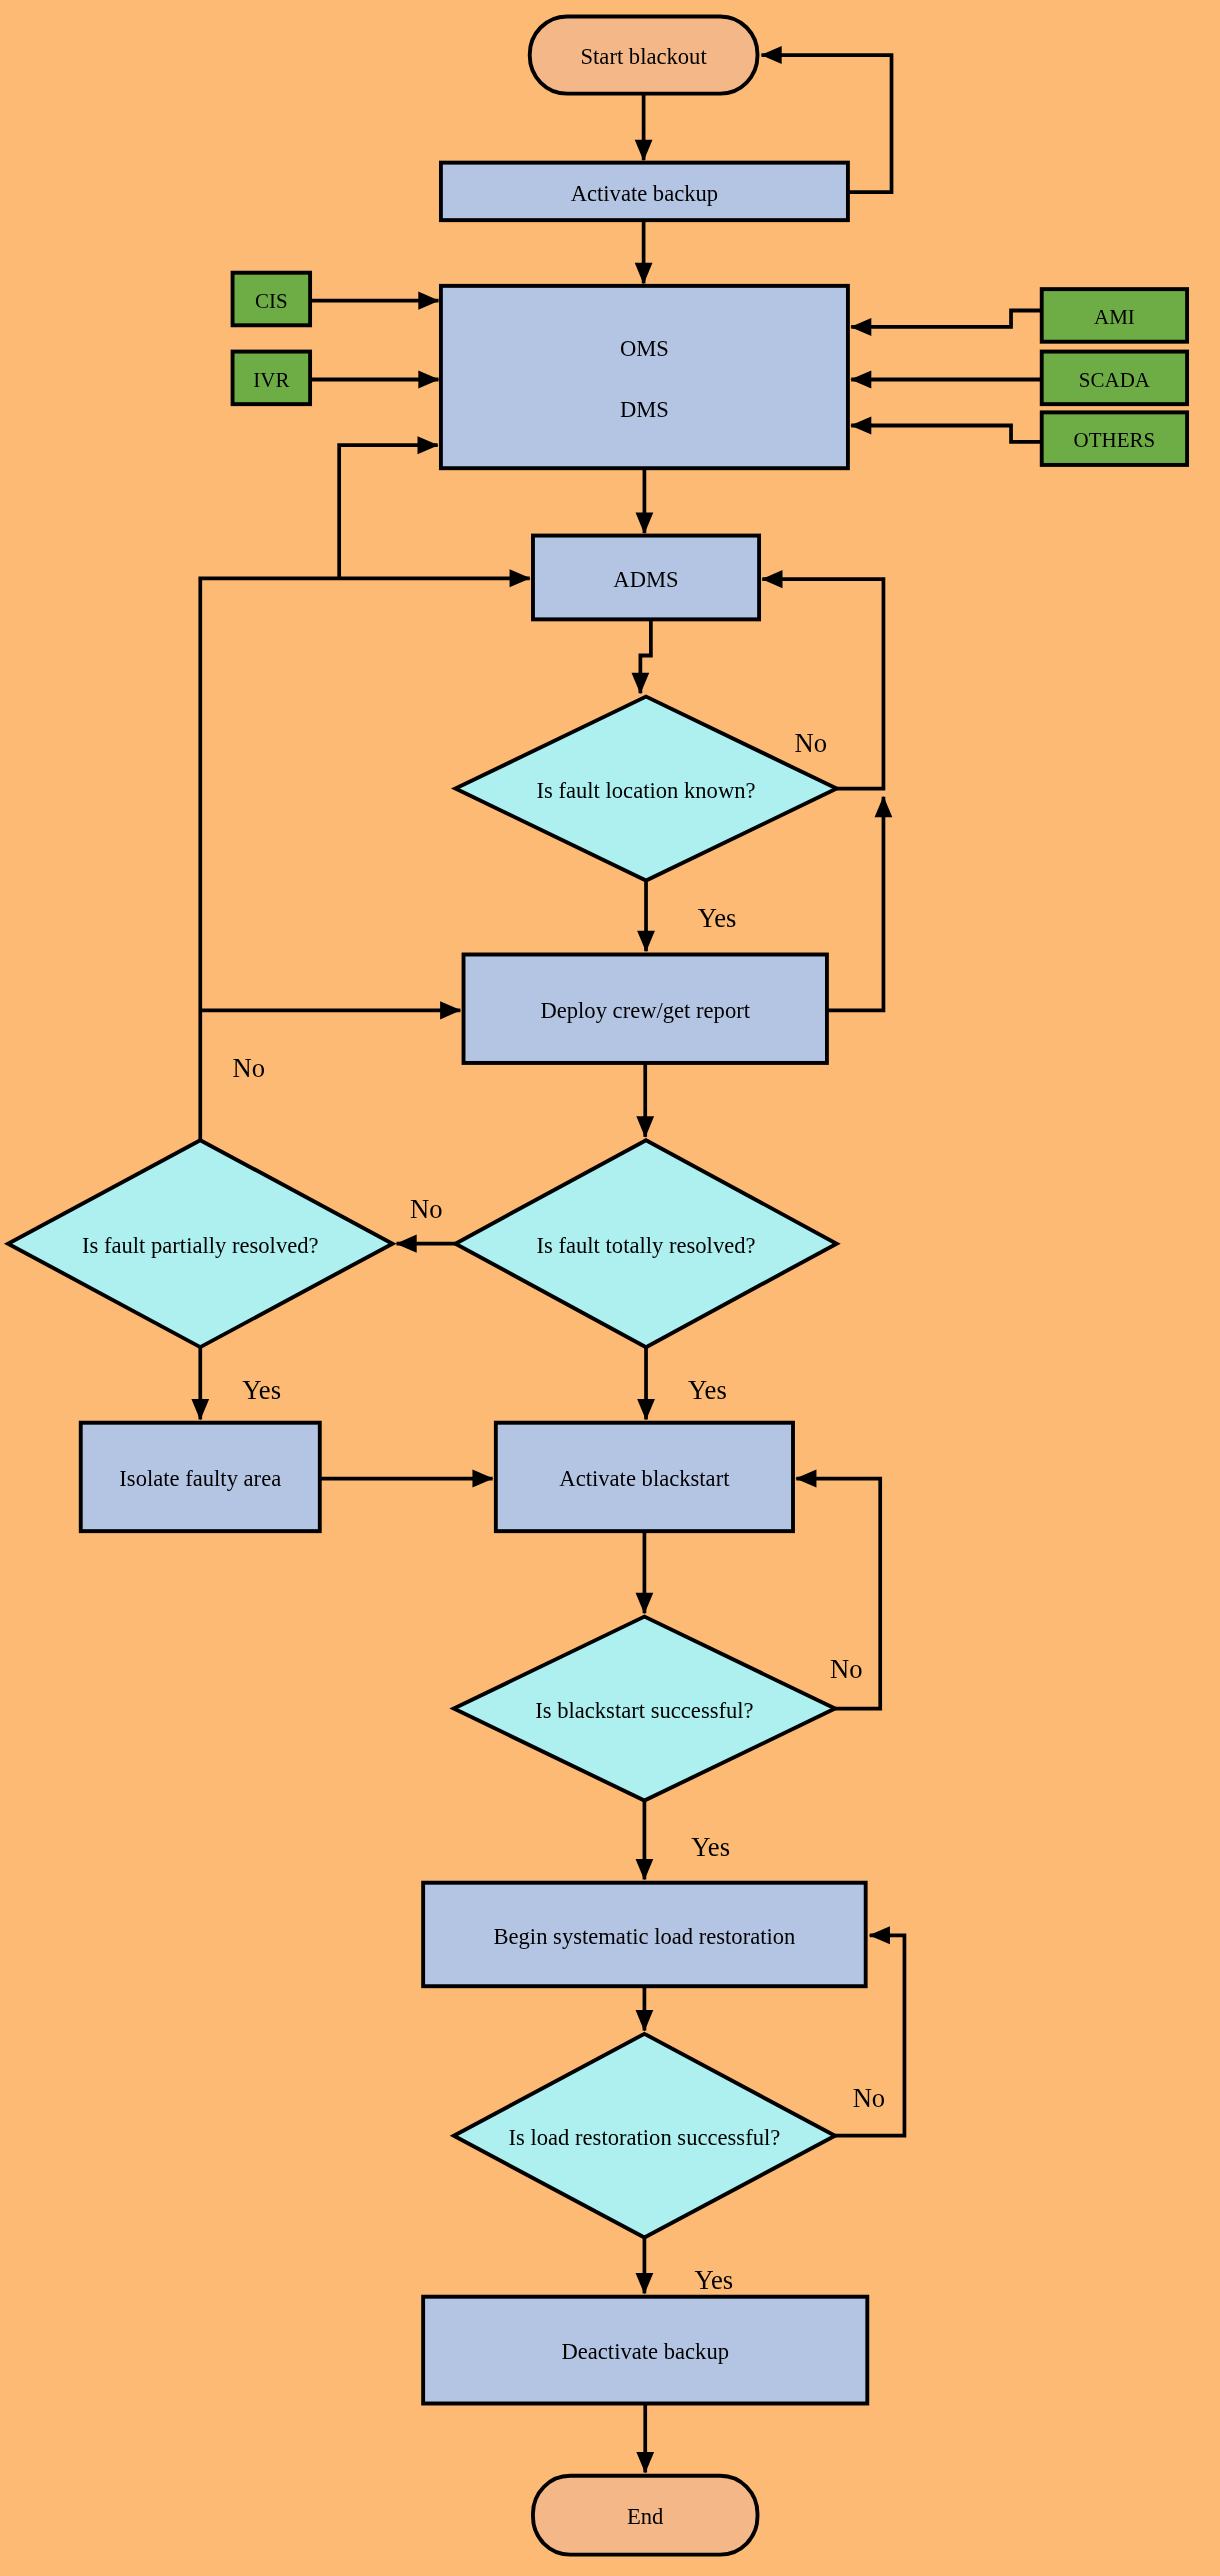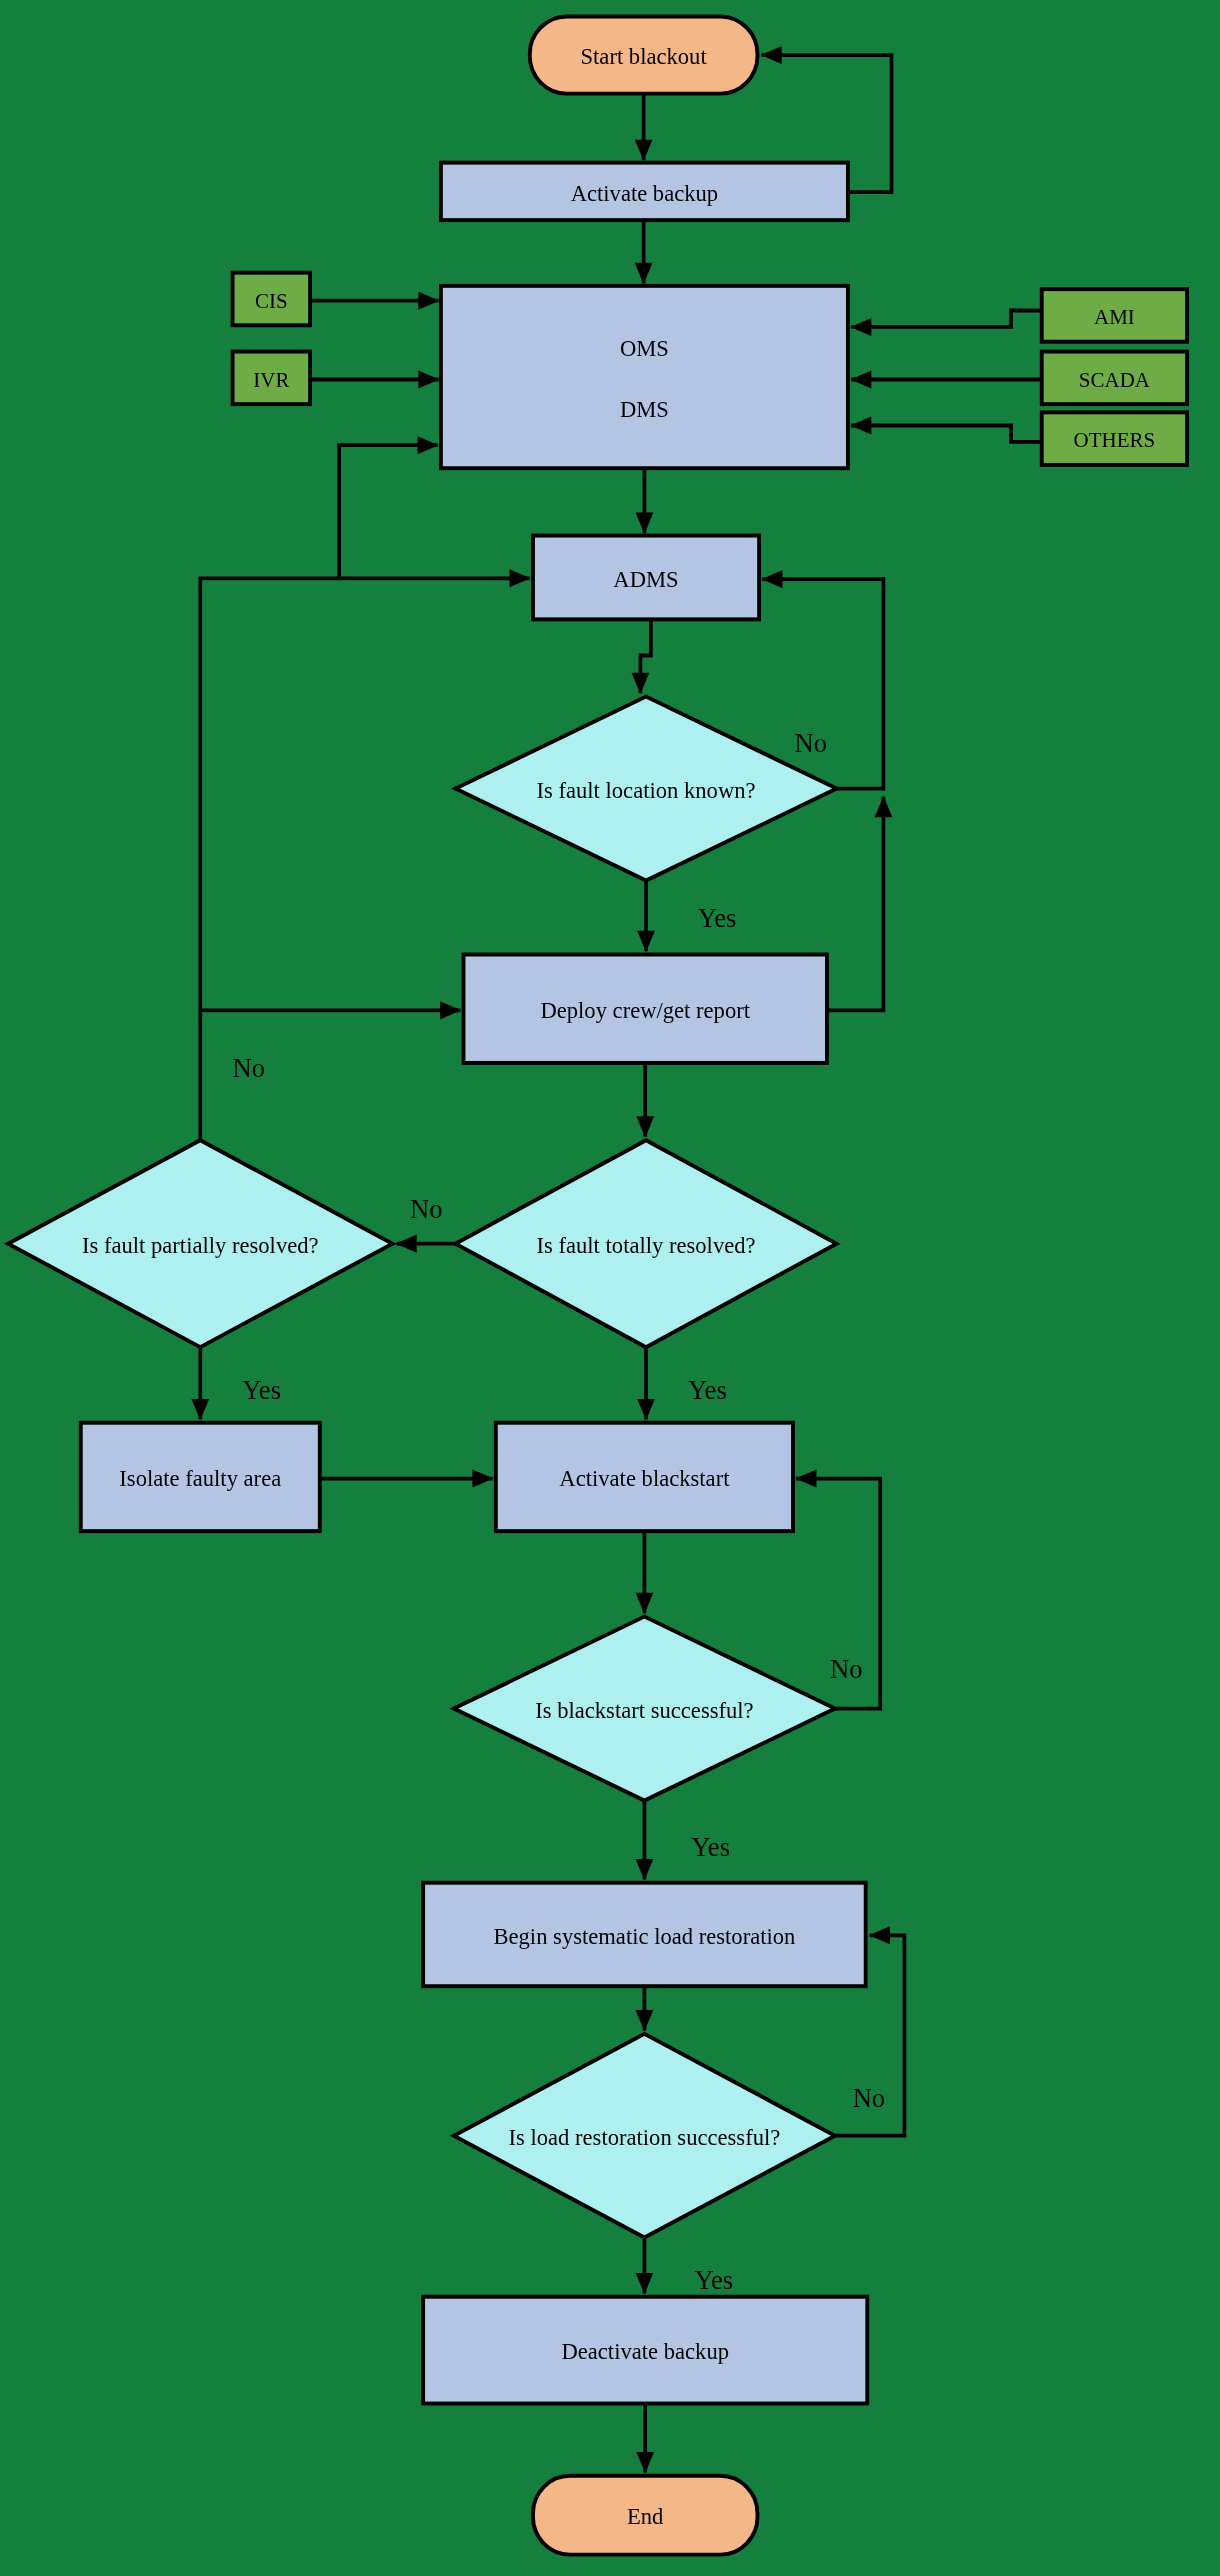--- a/index.html
+++ b/index.html
@@ -9,21 +9,21 @@
   }
   body {
     width: 1221px;
     height: 2576px;
     font-family: "Liberation Serif", "DejaVu Serif", serif;
   }
   .canvas {
     position: relative;
     width: 1221px;
     height: 2576px;
-    background: #15803d;
+    background: #fdba74;
   }
   svg { display: block; }
   .edge {
     fill: none;
     stroke: #000000;
     stroke-width: 2.3;
     stroke-linejoin: miter;
   }
   .shape {
     stroke: #000000;

